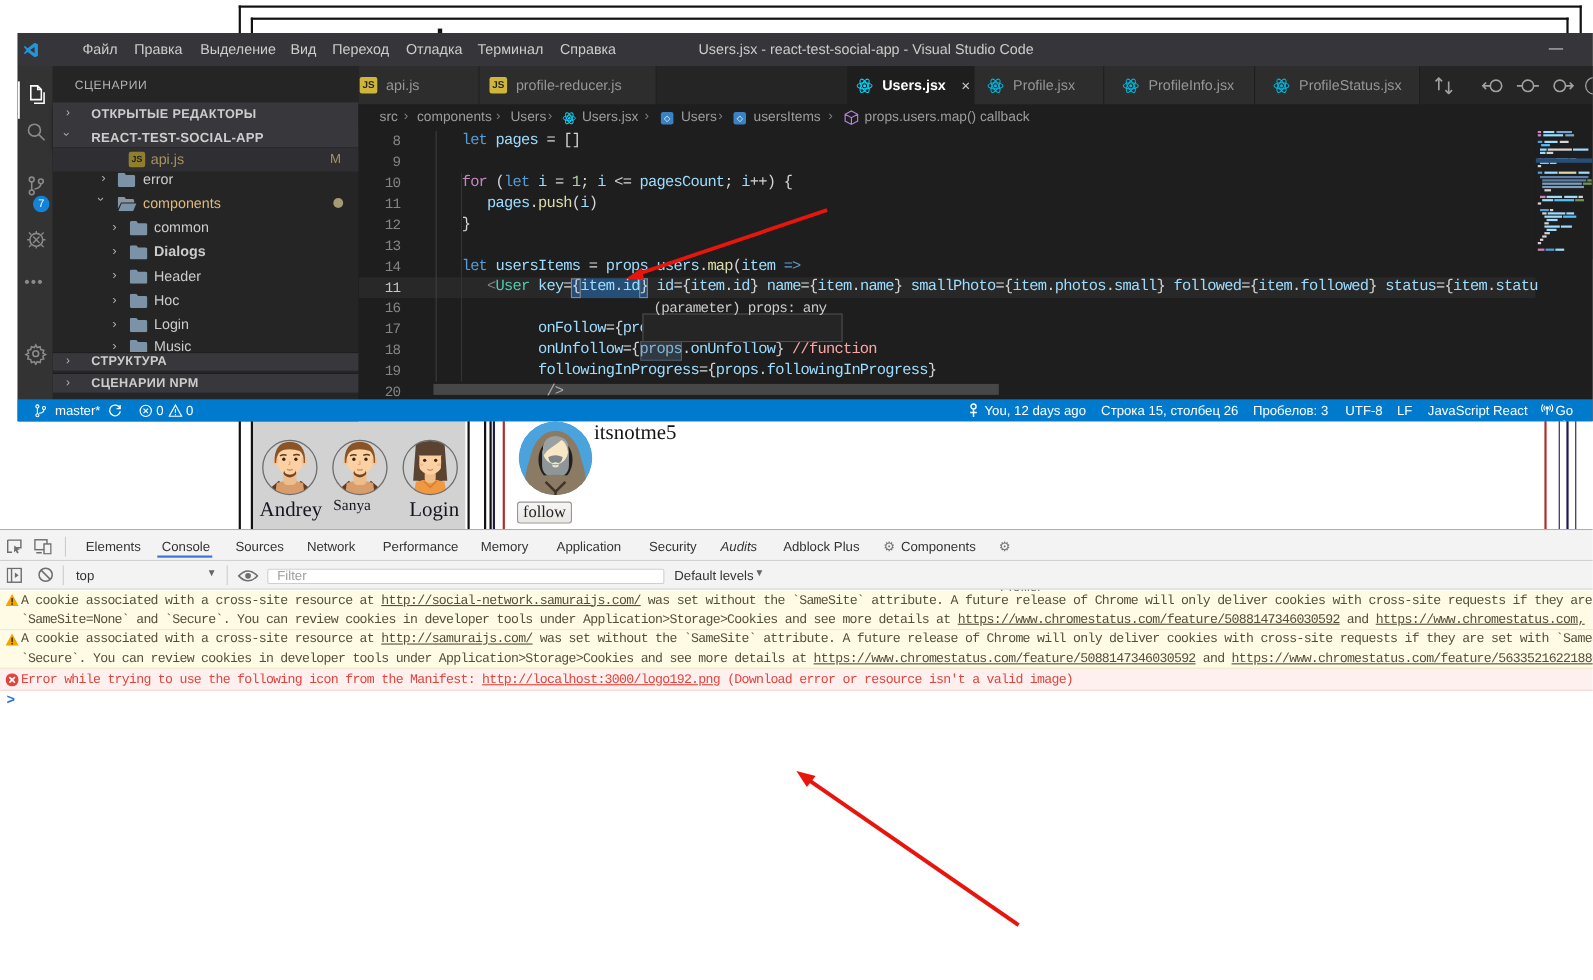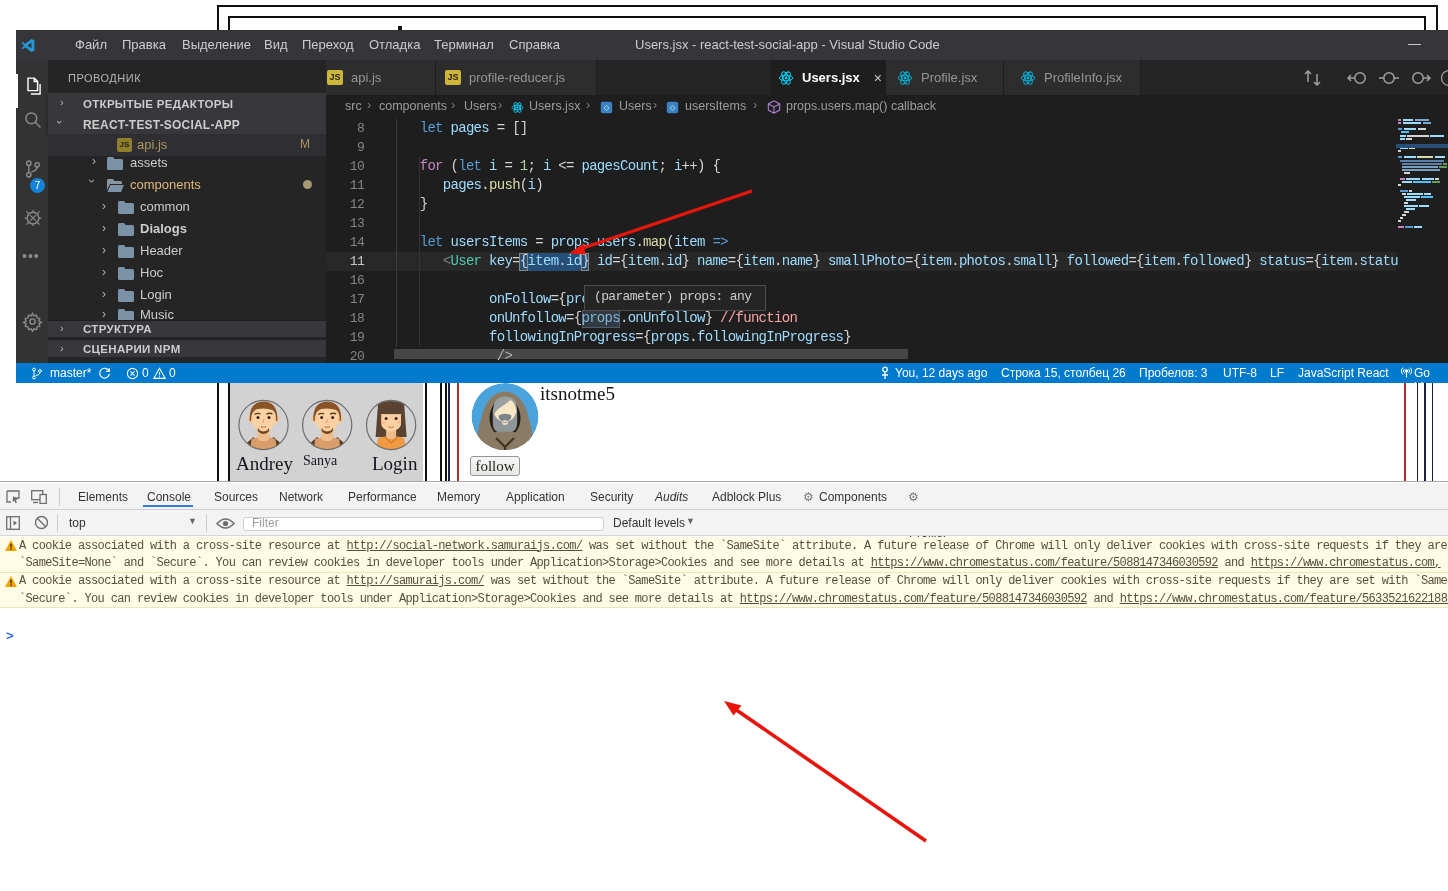--- a/index.html
+++ b/index.html
@@ -202,20 +202,27 @@
   <div class="abs mono" style="left:0; top:91.3px; width:1448px; height:35px; background:#fffbe5; border-bottom:1px solid #ece5c0; font-size:12px; letter-spacing:-0.65px; color:#55503c; overflow:hidden;">
     <svg class="abs" style="left:5px; top:3.5px;" width="12" height="11" viewBox="0 0 12 11">
         <path d="M6,0 L12,11 L0,11 Z" fill="#f2a500"></path>
         <rect x="5.3" y="3.6" width="1.5" height="4" fill="#4d3800"></rect>
         <rect x="5.3" y="8.4" width="1.5" height="1.5" fill="#4d3800"></rect>
       </svg>
     <div class="abs" style="left:19px; top:1.5px; width:1429px; white-space:pre;">A cookie associated with a cross-site resource at <span style="text-decoration:underline;">http://samuraijs.com/</span> was set without the `SameSite` attribute. A future release of Chrome will only deliver cookies with cross-site requests if they are set with `SameSite=`</div>
     <div class="abs" style="left:19px; top:19px; width:1429px; white-space:pre;">`Secure`. You can review cookies in developer tools under Application&gt;Storage&gt;Cookies and see more details at <span style="text-decoration:underline;">https://www.chromestatus.com/feature/5088147346030592</span> and <span style="text-decoration:underline;">https://www.chromestatus.com/feature/5633521622188032</span></div>
   </div>
 
+  <div class="abs mono" style="left:0; top:126.3px; width:1448px; height:20px; background:#fef0ef; border-bottom:1px solid #f0d7d5; font-size:12px; letter-spacing:-0.65px; color:#e0443c; overflow:hidden;">
+    <svg class="abs" style="left:5px; top:4px;" width="12" height="12" viewBox="0 0 12 12">
+        <circle cx="6" cy="6" r="6" fill="#e0443c"></circle>
+        <path d="M3.5,3.5 L8.5,8.5 M8.5,3.5 L3.5,8.5" stroke="#fff" stroke-width="1.5"></path>
+      </svg>
+    <div class="abs" style="left:19px; top:3px; white-space:pre;">Error while trying to use the following icon from the Manifest: <span style="text-decoration:underline;">http://localhost:3000/logo192.png</span> (Download error or resource isn't a valid image)</div>
+  </div>
 
   <div class="abs" style="left:6px; top:147px; color:#2e6de5; font-size:13px; font-weight:bold; font-family:'Liberation Mono',monospace;">&gt;</div>
 </div>
 
 <svg class="abs" style="left:0; top:0; pointer-events:none; z-index:50;" width="1448" height="891" viewBox="0 0 1448 891">
   <line x1="926" y1="841" x2="735" y2="709" stroke="#e8150c" stroke-width="3.6"></line>
   <polygon points="724,701 741.5,705.5 733.5,715.5" fill="#e8150c"></polygon>
   <line x1="752" y1="191" x2="580" y2="249" stroke="#e8150c" stroke-width="3.4"></line>
   <polygon points="569,253.5 583.5,243.5 585.5,254.5" fill="#e8150c"></polygon>
 </svg>
@@ -262,39 +269,39 @@
       <path d="M8.5,8.5 L15.5,15.5 M15.5,8.5 L8.5,15.5" stroke="#8a8a8a" stroke-width="1.5"></path>
     </svg>
     <div class="abs" style="left:6px; top:188px; color:#8a8a8a; font-size:14px; letter-spacing:1px;">•••</div>
     <svg class="abs" style="left:6px; top:251px;" width="21" height="21" viewBox="0 0 24 24">
       <circle cx="12" cy="12" r="3" fill="none" stroke="#8a8a8a" stroke-width="1.7"></circle>
       <path d="M12,2.8 l1.5,2.8 3,-0.9 0.7,3.1 3.1,0.7 -0.9,3 2.8,1.5 -2.8,1.5 0.9,3 -3.1,0.7 -0.7,3.1 -3,-0.9 -1.5,2.8 -1.5,-2.8 -3,0.9 -0.7,-3.1 -3.1,-0.7 0.9,-3 -2.8,-1.5 2.8,-1.5 -0.9,-3 3.1,-0.7 0.7,-3.1 3,0.9 Z" fill="none" stroke="#8a8a8a" stroke-width="1.6"></path>
     </svg>
   </div>
 
   <div class="abs" style="left:32px; top:30px; width:278px; height:333px; background:#252526; color:#cccccc; font-size:13px;">
-    <div class="abs" style="left:20px; top:12px; font-size:11px; color:#b3b3b3; letter-spacing:0.5px;">ПРОВОДНИК</div>
+    <div class="abs" style="left:20px; top:12px; font-size:11px; color:#b3b3b3; letter-spacing:0.5px;">СЦЕНАРИИ</div>
 
     <div class="abs" style="left:0; top:33px; width:278px; height:41px; background:#37373c; box-shadow:0 3px 4px rgba(0,0,0,0.4);">
       <div class="abs" style="left:12px; top:3px; color:#b8b8b8; font-size:11px;">›</div>
       <div class="abs" style="left:35px; top:4.5px; font-size:11.5px; font-weight:bold; letter-spacing:0.3px;">ОТКРЫТЫЕ РЕДАКТОРЫ</div>
       <div class="abs" style="left:10px; top:23px; color:#b8b8b8; font-size:11px; transform:rotate(90deg);">›</div>
       <div class="abs" style="left:35px; top:25px; font-size:12px; font-weight:bold; letter-spacing:0.2px;">REACT-TEST-SOCIAL-APP</div>
     </div>
 
     <div class="abs" style="left:0; top:74px; width:278px; height:22px; background:#2f2f33;"></div>
     <div class="abs" style="left:69px; top:78px; width:15px; height:14px; background:#8f7f2c; border-radius:2px; color:#1e1e1e; font-size:8px; font-weight:bold; text-align:center; line-height:14px;">JS</div>
     <div class="abs" style="left:89px; top:77px; color:#a9935f;">api.js</div>
     <div class="abs" style="left:252px; top:77px; color:#a9935f; font-size:12px;">M</div>
 
     <div class="abs" style="left:44px; top:94px; color:#b0b0b0; font-size:12px;">›</div>
     <svg class="abs" style="left:59px; top:97px;" width="16" height="13" viewBox="0 0 16 13">
         <path d="M0,1.5 Q0,0 1.5,0 L6,0 L7.5,2 L14.5,2 Q16,2 16,3.5 L16,11.5 Q16,13 14.5,13 L1.5,13 Q0,13 0,11.5 Z" fill="#7c93a7"></path>
       </svg>
-    <div class="abs" style="left:82px; top:94.5px;">assets</div>
+    <div class="abs" style="left:82px; top:94.5px;">error</div>
 
     <div class="abs" style="left:42px; top:114px; color:#b0b0b0; font-size:12px; display:inline-block; transform:rotate(90deg);">›</div>
     <svg class="abs" style="left:59px; top:119px;" width="17" height="13" viewBox="0 0 17 13">
         <path d="M0,1.5 Q0,0 1.5,0 L6,0 L7.5,2 L13.5,2 Q15,2 15,3.5 L15,5 L3,5 L0,11 Z" fill="#8a97a0"></path>
         <path d="M3.5,6 L17,6 L14,13 L0.5,13 Z" fill="#7c93a7"></path>
       </svg>
     <div class="abs" style="left:82px; top:116.5px; color:#ddb97c;">components</div>
     <div class="abs" style="left:255px; top:120px; width:9px; height:9px; border-radius:50%; background:#a59a72;"></div>
 
     <div class="abs" style="left:54px; top:138.5px; color:#b0b0b0; font-size:12px;">›</div>
@@ -376,20 +383,31 @@
         <svg class="ric" viewBox="0 0 24 24">
           <circle cx="12" cy="12" r="2.1" fill="#00b7e0"></circle>
           <g fill="none" stroke="#00b7e0" stroke-width="1.4">
             <ellipse cx="12" cy="12" rx="10.2" ry="4.2"></ellipse>
             <ellipse cx="12" cy="12" rx="10.2" ry="4.2" transform="rotate(60 12 12)"></ellipse>
             <ellipse cx="12" cy="12" rx="10.2" ry="4.2" transform="rotate(120 12 12)"></ellipse>
           </g>
         </svg>
         <span class="tt">ProfileInfo.jsx</span>
       </div>
+    <div class="tab" style="left:815px; width:150px; background:#2d2d2d; padding-left:16px;">
+        <svg class="ric" viewBox="0 0 24 24">
+          <circle cx="12" cy="12" r="2.1" fill="#00b7e0"></circle>
+          <g fill="none" stroke="#00b7e0" stroke-width="1.4">
+            <ellipse cx="12" cy="12" rx="10.2" ry="4.2"></ellipse>
+            <ellipse cx="12" cy="12" rx="10.2" ry="4.2" transform="rotate(60 12 12)"></ellipse>
+            <ellipse cx="12" cy="12" rx="10.2" ry="4.2" transform="rotate(120 12 12)"></ellipse>
+          </g>
+        </svg>
+        <span class="tt">ProfileStatus.jsx</span>
+      </div>
 
     <svg class="abs" style="left:978px; top:10px;" width="18" height="16" viewBox="0 0 18 16">
       <path d="M4,1 V12 M1,4 L4,1 L7,4" fill="none" stroke="#a0a0a0" stroke-width="1.5"></path>
       <path d="M13,4 V15 M10,12 L13,15 L16,12" fill="none" stroke="#a0a0a0" stroke-width="1.5"></path>
     </svg>
     <svg class="abs" style="left:1021px; top:10px;" width="22" height="16" viewBox="0 0 22 16">
       <circle cx="13" cy="8" r="5.2" fill="none" stroke="#a0a0a0" stroke-width="1.5"></circle>
       <path d="M7.8,8 H1 M4,5 L1,8 L4,11" fill="none" stroke="#a0a0a0" stroke-width="1.5"></path>
     </svg>
     <svg class="abs" style="left:1052px; top:10px;" width="22" height="16" viewBox="0 0 22 16">
@@ -474,21 +492,21 @@
       <div class="cl" style="top:190px;">            <span class="v">onUnfollow</span>={<span class="v">props</span>.<span class="v">onUnfollow</span>} <span class="m">//function</span></div>
       <div class="cl" style="top:209px;">            <span class="v">followingInProgress</span>={<span class="v">props</span>.<span class="v">followingInProgress</span>}</div>
       <div class="cl" style="top:228px;">             /&gt;</div>
 
       <div class="abs" style="left:193.4px; top:133.5px; width:8.2px; height:18px; border:1px solid #888;"></div>
       <div class="abs" style="left:255.0px; top:133.5px; width:8.2px; height:18px; border:1px solid #888;"></div>
 
       <div class="abs" style="left:255.5px; top:190.5px; width:38.5px; height:18px; background:rgba(85,110,135,0.35); border:1px solid rgba(120,145,170,0.4);"></div>
 
       <div class="abs" style="left:258px; top:165.5px; width:182px; height:26px; background:#252526; border:1px solid #4e4e4e;"></div>
-      <div class="abs mono" style="left:268px; top:170px; font-size:13px; letter-spacing:-0.65px; color:#cccccc; white-space:pre;">(parameter) props: any</div>
+      <div class="abs mono" style="left:268px; top:154px; font-size:13px; letter-spacing:-0.65px; color:#cccccc; white-space:pre;">(parameter) props: any</div>
 
       <div class="abs" style="left:68px; top:230px; width:514px; height:10px; background:rgba(121,121,121,0.45);"></div>
 
       <svg class="abs" style="left:1070px; top:-3px;" width="52" height="120" viewBox="0 0 52 120">
         <rect x="0" y="0" width="52" height="120" fill="#1e1e1e"></rect>
         <g>
           <rect x="2" y="0" width="3" height="2" fill="#c586c0"></rect>
             <rect x="7" y="0" width="14" height="2" fill="#9cdcfe"></rect>
             <rect x="23" y="0" width="10" height="2" fill="#7ba7cc"></rect>
           <rect x="2" y="3" width="3" height="2" fill="#c586c0"></rect>

